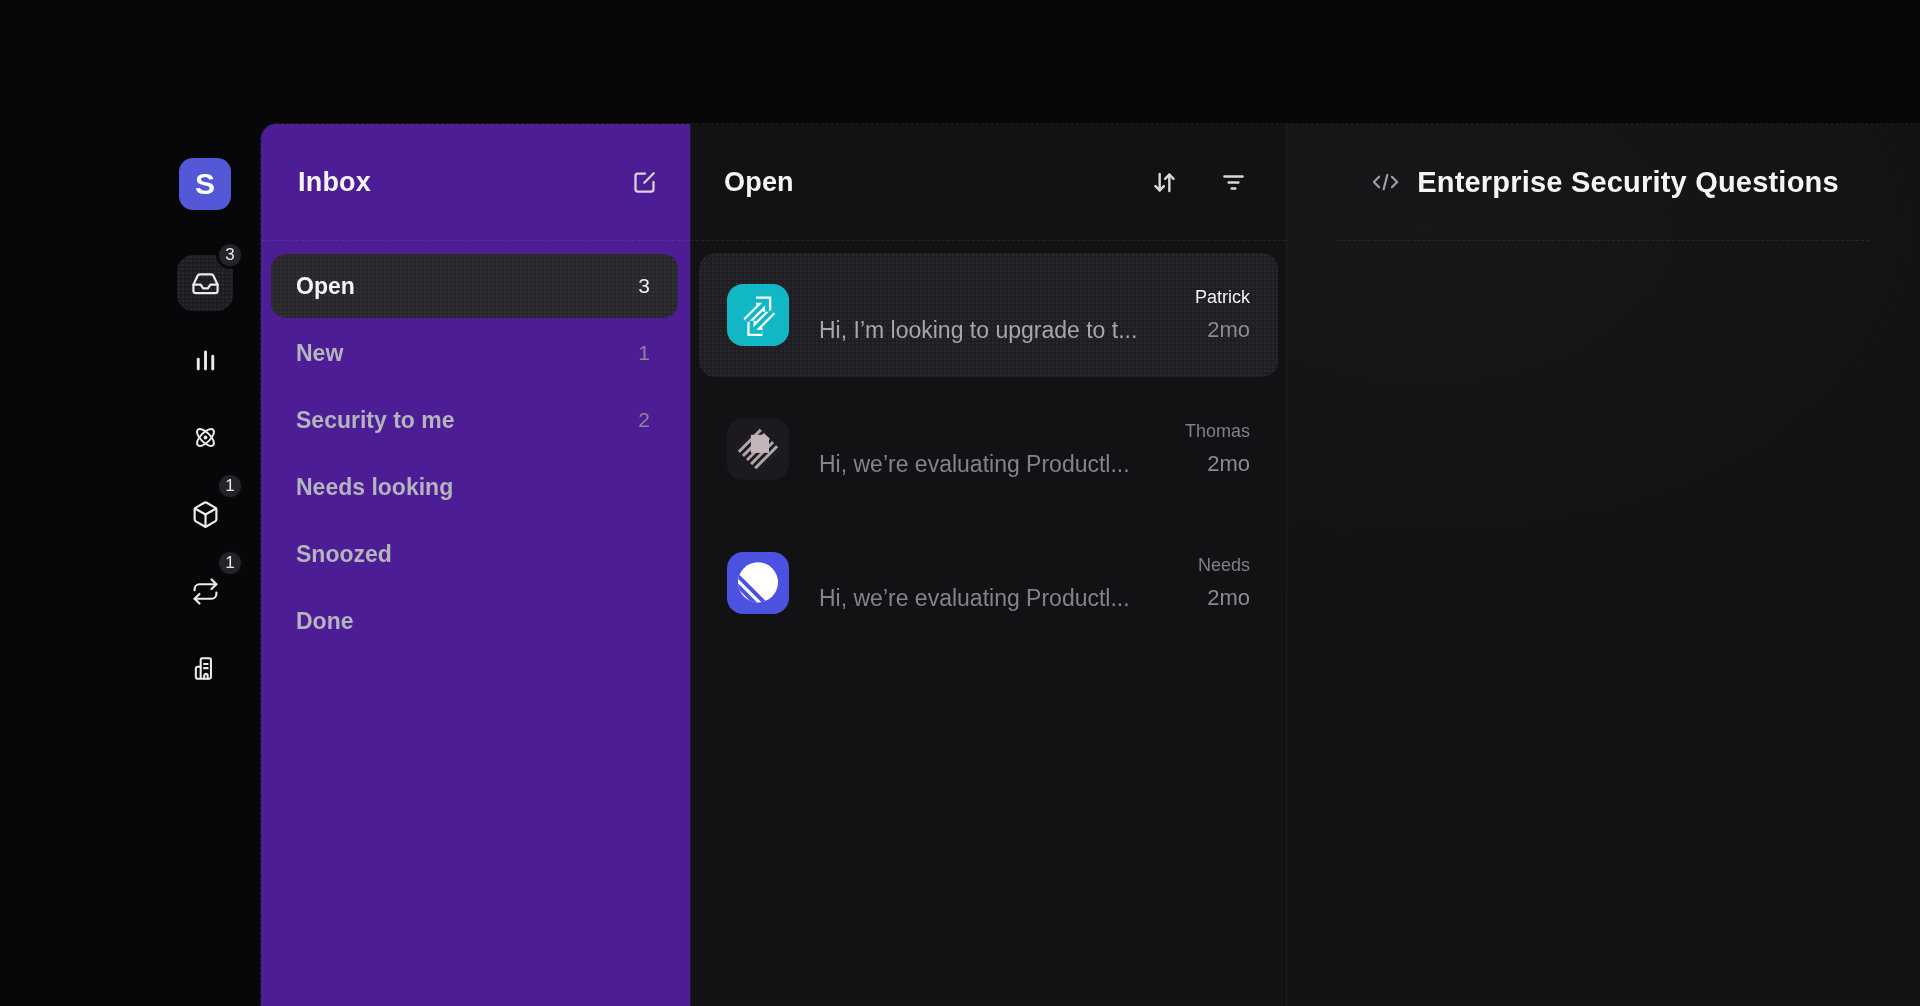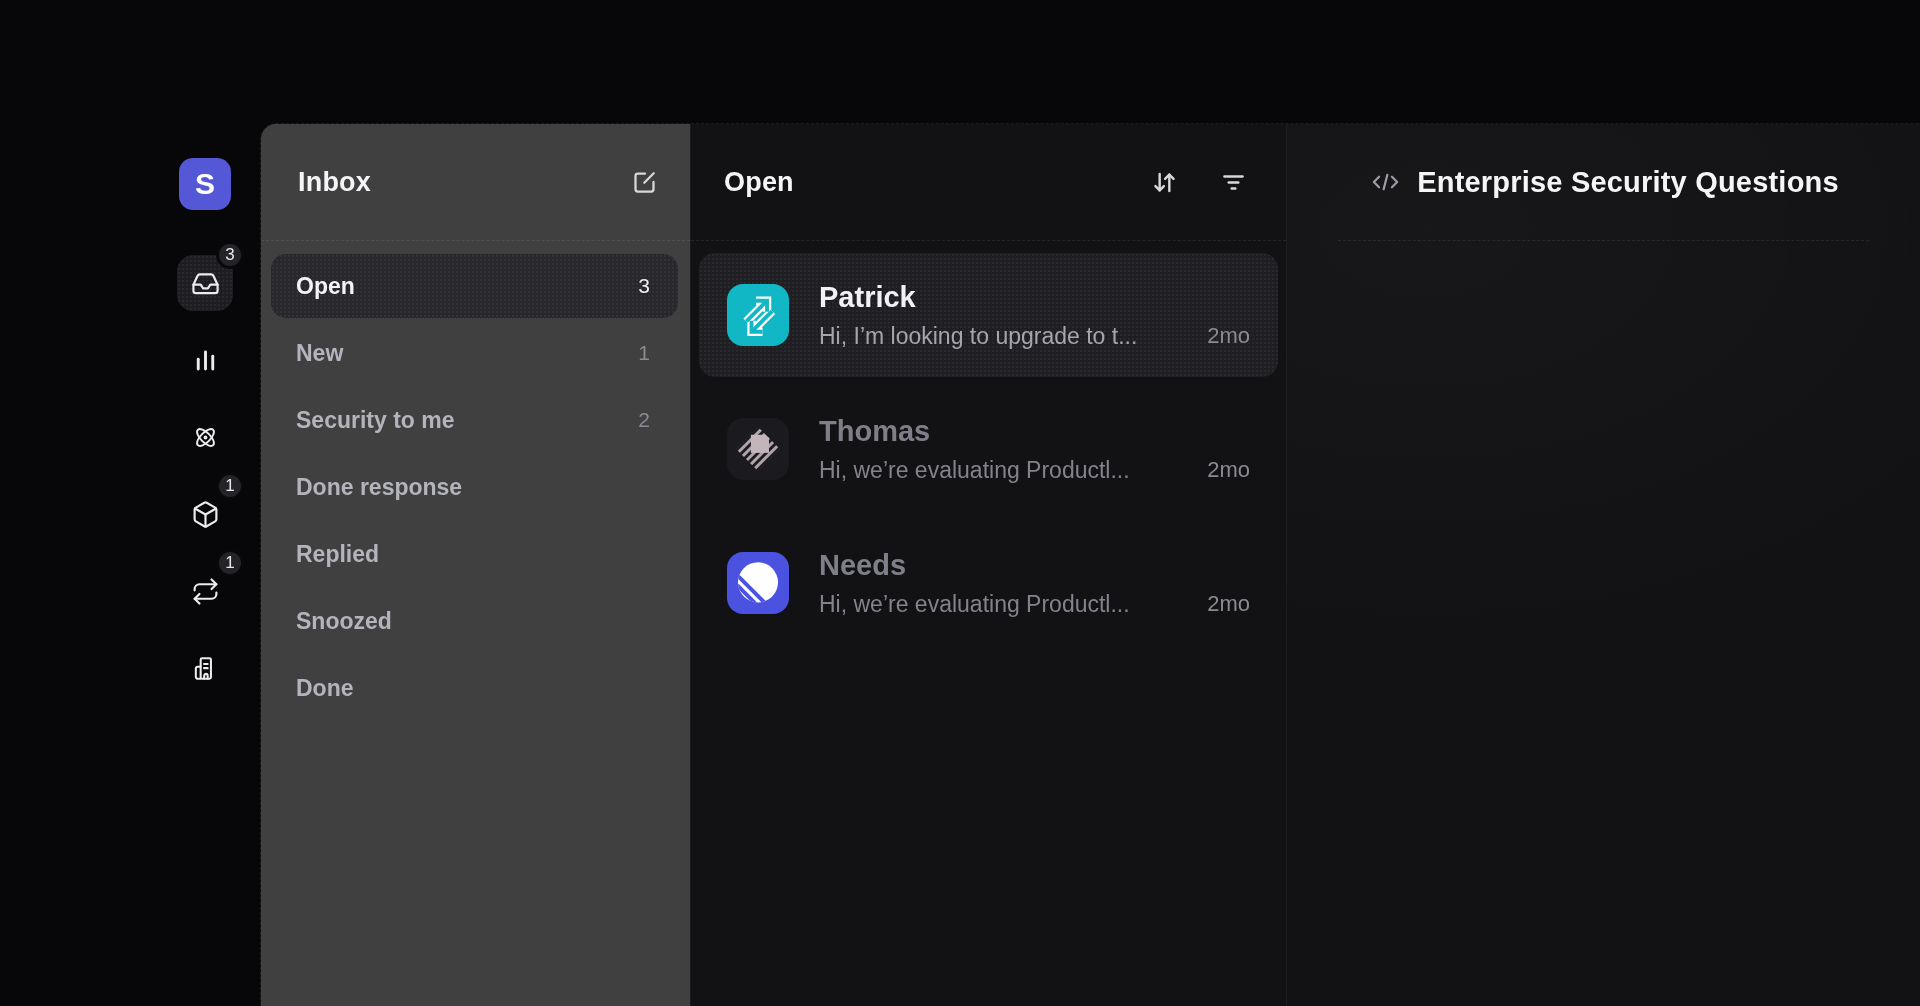--- a/index.html
+++ b/index.html
@@ -34,21 +34,21 @@
   .panel-header { height:117px; flex-shrink:0; display:flex; align-items:center;
     border-bottom:1px dashed rgba(255,255,255,0.08); }
   .panel-title { font-size:27px; font-weight:700; color:#f5f5f7; letter-spacing:.2px; }
 
   .icon-btn { background:none; border:none; cursor:pointer; display:flex;
     align-items:center; justify-content:center; padding:0; }
   .icon-btn svg { stroke:#d8d8dc; fill:none; stroke-width:2; stroke-linecap:round;
     stroke-linejoin:round; }
 
   
-  .inbox-panel { width:430px; background:#404040; border-right:1px solid #1c1c20;
+  .inbox-panel { width:430px; background:#4c1d95; border-right:1px solid #1c1c20;
     display:flex; flex-direction:column; }
   .inbox-panel .panel-header { padding:0 32px 0 37px; }
   .inbox-panel .panel-header .icon-btn { margin-left:auto; }
   .inbox-list { list-style:none; padding:13px 12px 0 10px; }
   .inbox-item { height:64px; border-radius:15px; display:flex; align-items:center;
     padding:0 28px 0 25px; margin-bottom:3px; cursor:pointer;
     font-size:23px; font-weight:600; color:#b4b4bc; }
   .inbox-item .count { margin-left:auto; font-size:21px; font-weight:500; color:#8a8a92; }
   .inbox-item.selected { background:#28282c;
     background-image:radial-gradient(rgba(255,255,255,0.055) 1px, transparent 1.1px);
@@ -66,21 +66,21 @@
   .conv.selected { background:#1f1f23;
     background-image:radial-gradient(rgba(255,255,255,0.045) 1px, transparent 1.1px);
     background-size:4px 4px; }
   .avatar { width:62px; height:62px; border-radius:16px; flex-shrink:0;
     margin-right:30px; display:flex; align-items:center; justify-content:center; }
   .avatar svg { width:62px; height:62px; }
   .avatar.teal { background:#12b7c5; }
   .avatar.dark { background:#1b1b1f; }
   .avatar.indigo { background:#4b52e0; }
   .conv-text { flex:1; min-width:0; }
-  .conv-name { font-size:29px; font-weight:700; color:#7f7f89; margin-bottom:9px; }
+  .conv-name { font-size:18px; font-weight:400; color:#7f7f89; margin-bottom:9px;text-align:right; }
   .conv.unread .conv-name { color:#f2f2f4; }
   .conv-line2 { display:flex; align-items:center; }
   .conv-preview { flex:1; min-width:0; white-space:nowrap; overflow:hidden;
     font-size:23px; color:#83838d; }
   .conv.unread .conv-preview { color:#a5a5ae; }
   .conv-time { flex-shrink:0; margin-left:32px; font-size:22px; color:#8a8a93; }
 
   
   .main-panel { flex:1; display:flex; flex-direction:column;
     background:radial-gradient(1100px 700px at 22% 12%, rgba(255,255,255,0.025), transparent 60%), #121214;align-items:center; }
@@ -172,25 +172,21 @@
         </li>
         <li class="inbox-item">
           <span>New</span>
           <span class="count">1</span>
         </li>
         <li class="inbox-item">
           <span>Security to me</span>
           <span class="count">2</span>
         </li>
         <li class="inbox-item">
-          <span>Done response</span>
-          <span class="count"></span>
-        </li>
-        <li class="inbox-item">
-          <span>Replied</span>
+          <span>Needs looking</span>
           <span class="count"></span>
         </li>
         <li class="inbox-item">
           <span>Snoozed</span>
           <span class="count"></span>
         </li>
         <li class="inbox-item">
           <span>Done</span>
           <span class="count"></span>
         </li>

